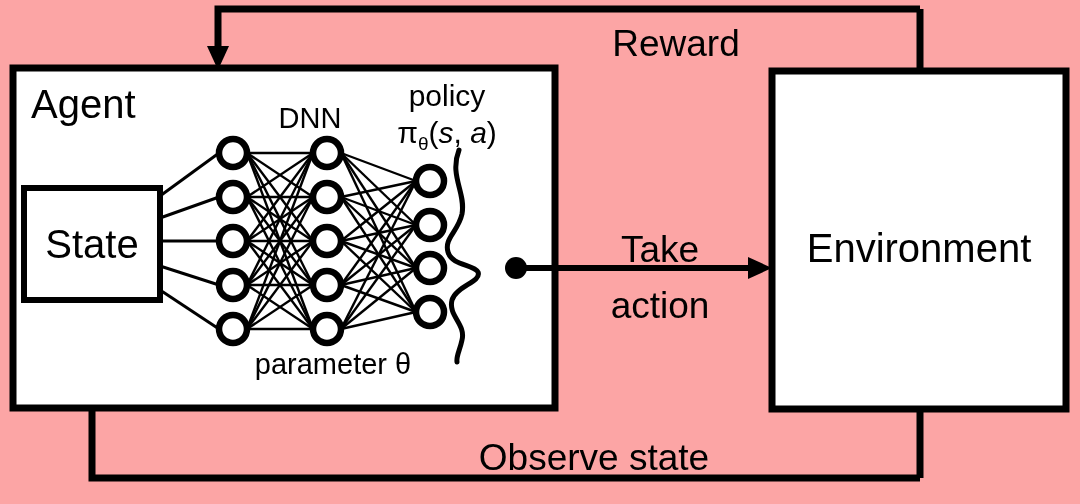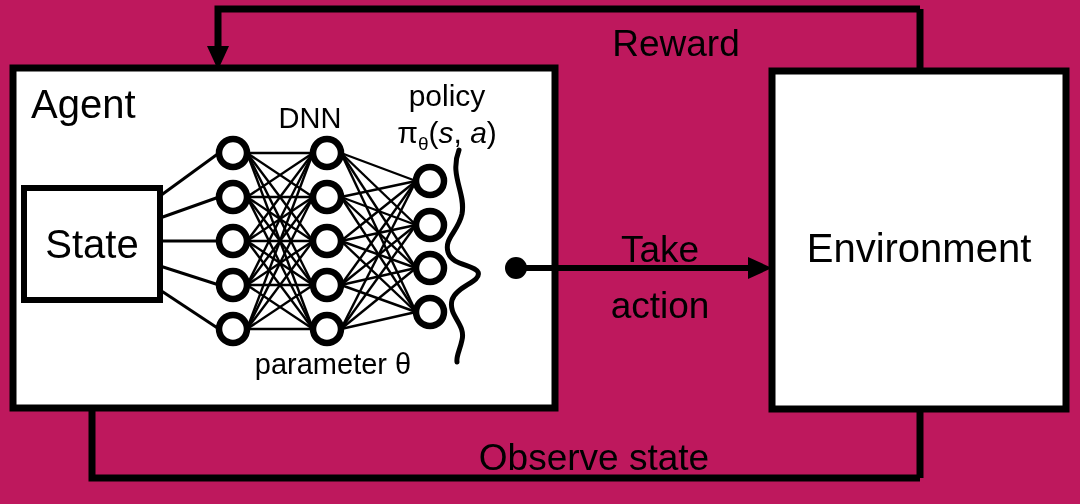--- a/index.html
+++ b/index.html
@@ -10,21 +10,21 @@
   body {
     font-family: "Liberation Sans", sans-serif;
     width: 1080px;
     height: 504px;
     overflow: hidden;
   }
   #diagram-root {
     position: relative;
     width: 1080px;
     height: 504px;
-    background: #be185d;
+    background: #fca5a5;
   }
   svg.canvas {
     position: absolute;
     left: 0;
     top: 0;
     width: 1080px;
     height: 504px;
     display: block;
   }
   text {

